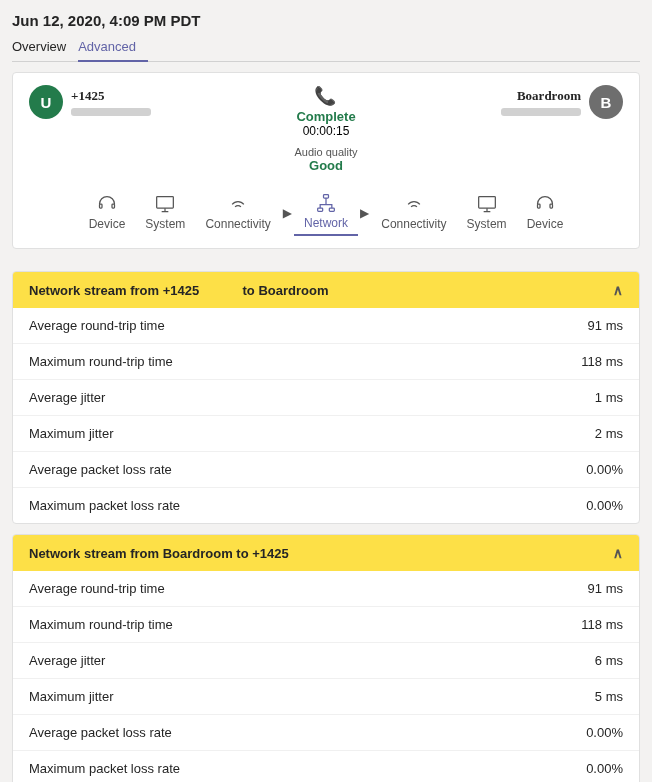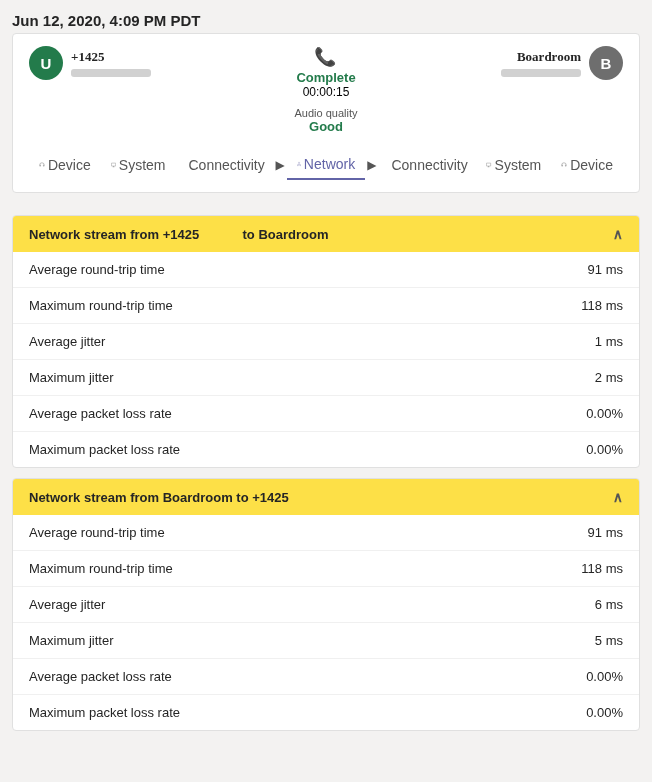--- a/index.html
+++ b/index.html
@@ -134,25 +134,25 @@
     
     .network-icons-bar {
       display: flex;
       align-items: center;
       justify-content: center;
       gap: 0;
       padding-top: 4px;
     }
     .icon-item {
       display: flex;
-      flex-direction: row;
+      flex-direction: column;
       align-items: center;
       gap: 3px;
       padding: 4px 10px;
-      font-size: 14px;
+      font-size: 12px;
       color: #555;
       min-width: 55px;
     }
     .icon-item.active {
       color: #6264a7;
       border-bottom: 2px solid #6264a7;
     }
     .icon-item svg {
       width: 20px;
       height: 20px;
@@ -208,20 +208,24 @@
       color: #555;
     }
   </style>
 </head>
 <body>
 
 <div class="page-wrapper">
 
   <div class="timestamp">Jun 12, 2020, 4:09 PM PDT</div>
 
+  <div class="tabs-bar">
+    <div class="tab">Overview</div>
+    <div class="tab active">Advanced</div>
+  </div>
 
   <div class="call-card">
     <div class="call-participants">
 
       <div class="participant-left">
         <div class="avatar avatar-u">U</div>
         <div>
           <div class="participant-name">+1425</div>
           <div class="participant-sub"></div>
         </div>

